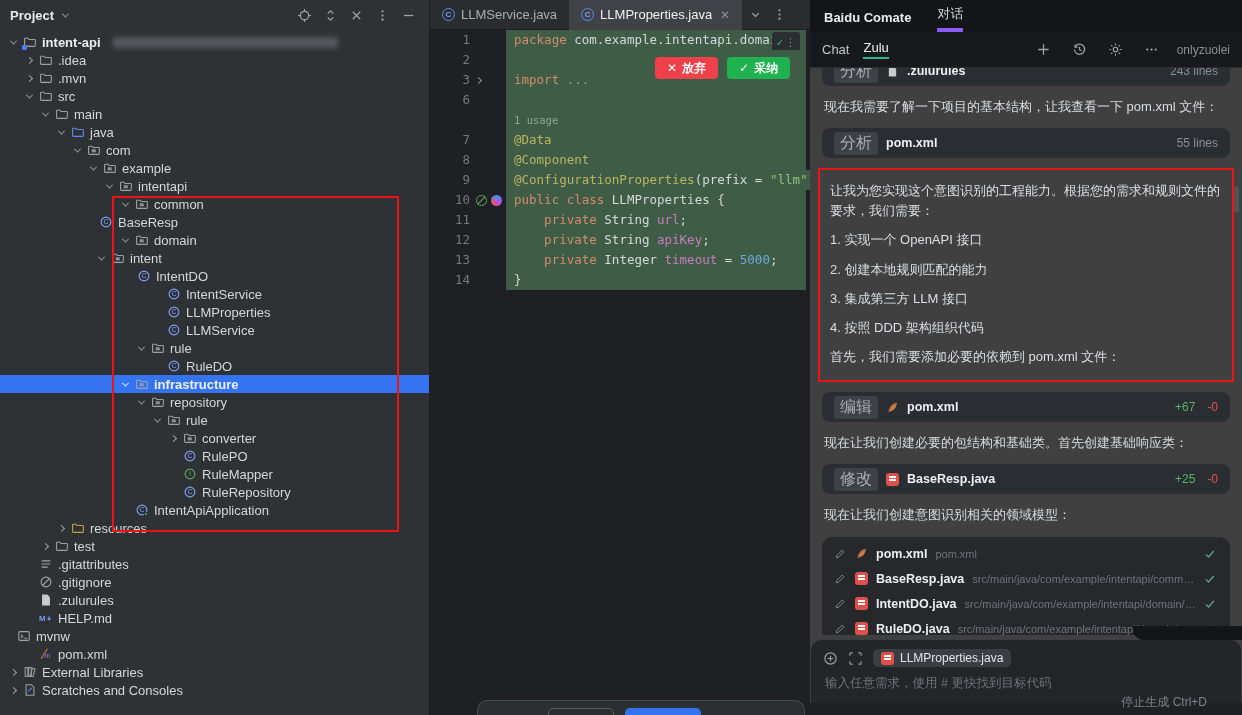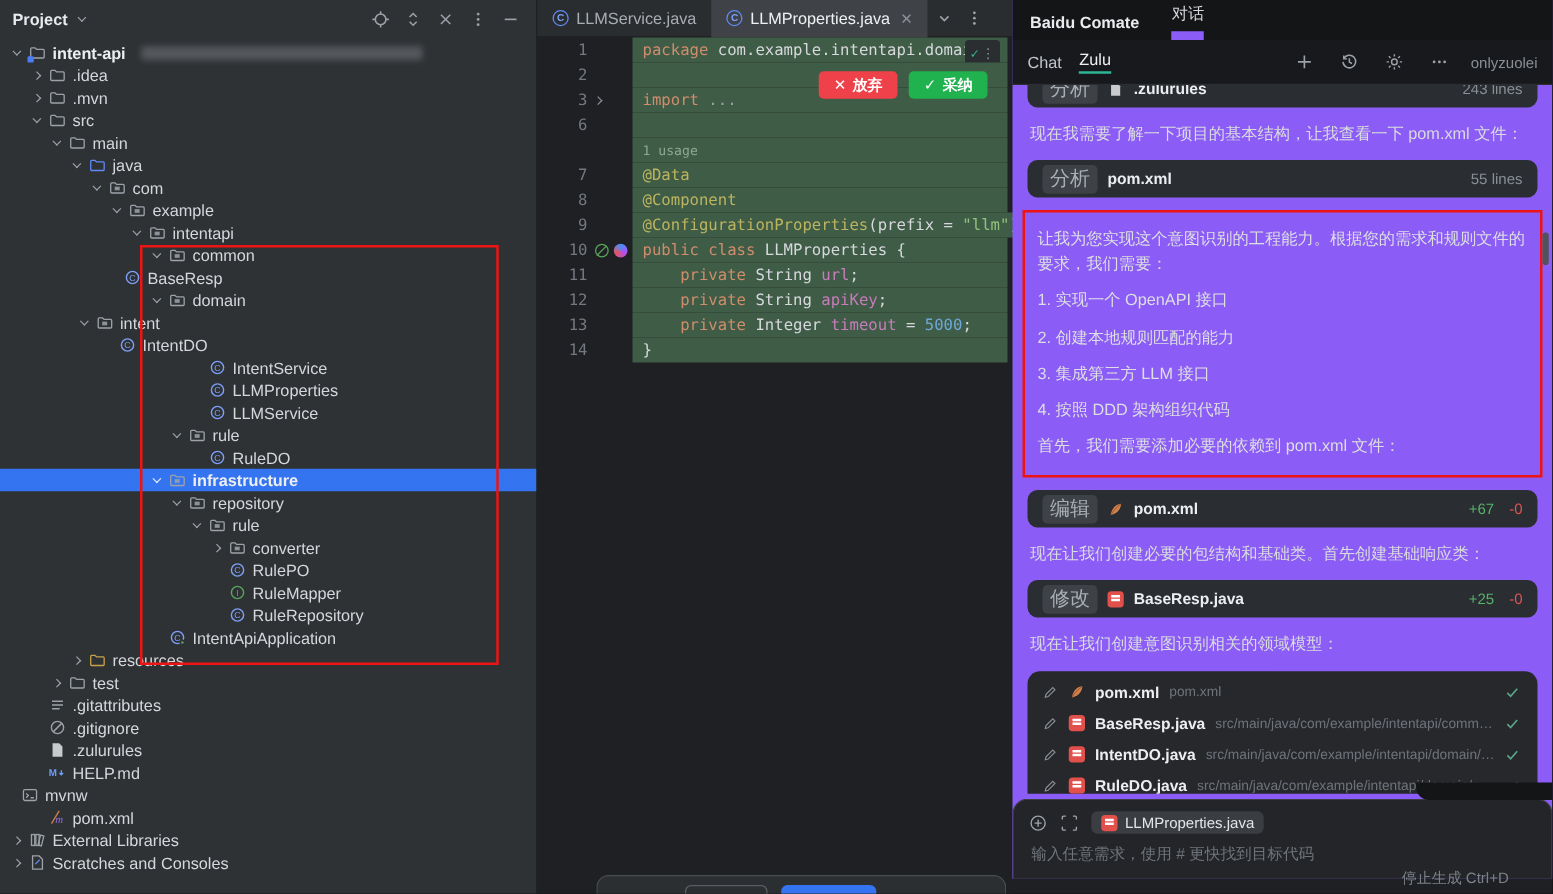--- a/index.html
+++ b/index.html
@@ -58,24 +58,24 @@
   .diffbtns{position:absolute;left:225px;top:57px;display:flex;gap:9px;z-index:6;}
   .dbtn{height:22px;border-radius:4px;display:flex;align-items:center;gap:5px;padding:0 12px;font-size:12px;font-weight:bold;color:#fff;}
   .dbtn.rej{background:#ef4149;}
   .dbtn.acc{background:#1fb24e;}
   .epopup{position:absolute;left:47px;top:700px;width:328px;height:16px;background:#2c2f32;border:1px solid #494c50;border-bottom:none;border-radius:10px 10px 0 0;overflow:hidden;}
   .epopup .pb{position:absolute;top:7px;height:22px;border-radius:5px;}
   .pb.ghost{left:70px;width:66px;border:1px solid #5a5e63;background:#2c2f32;}
   .pb.prime{left:147px;width:76px;background:#3574f0;}
 
   
-  .comate{position:absolute;left:810px;top:0;width:432px;height:703px;background:#8b5cf6;display:flex;flex-direction:column;}
+  .comate{position:absolute;left:810px;top:0;width:432px;height:703px;background:#404040;display:flex;flex-direction:column;}
   .cm-head{height:32px;background:#141517;display:flex;align-items:flex-end;gap:26px;padding:0 14px;flex:0 0 32px;}
   .cm-app{font-weight:bold;color:#e9ebee;padding-bottom:7px;}
-  .cm-tab{color:#d4d7db;padding-bottom:5px;border-bottom:7px solid #8b5cf6;}
+  .cm-tab{color:#d4d7db;padding-bottom:5px;border-bottom:4px solid #8b5cf6;}
   .cm-tools{height:36px;background:#18191c;border-bottom:1px solid #2b2e31;display:flex;align-items:center;padding:0 12px;gap:14px;flex:0 0 36px;}
   .cm-chat{color:#c2c6cc;}
   .cm-zulu{color:#eef0f2;position:relative;padding-bottom:2px;border-bottom:2px solid #2cb795;}
   .cm-sp{flex:1;}
   .cm-user{color:#8a8f96;font-size:12px;}
   .cm-body{flex:1;overflow:hidden;padding:0 12px;position:relative;}
   .msg{margin:11px 2px;line-height:1.55;color:#d9dbdf;}
   .mcard{height:30px;background:#2a2d31;border-radius:8px;display:flex;align-items:center;gap:8px;padding:0 12px;margin:10px 0;}
   .mcard.clip{margin-top:-12px;}
   .mbadge{background:#3e4247;color:#a9aeb5;font-size:16px;border-radius:4px;padding:1px 6px;}
@@ -282,33 +282,33 @@
             <i></i>
           </span>
           <span class="ticon" style="color: rgb(157, 162, 169);">
             <svg viewBox="0 0 16 16" fill="none" stroke="currentColor" stroke-width="1.2">
               <path d="M1.8 4.6c0-.5.4-.9.9-.9h3l1.4 1.5h6.1c.5 0 .9.4.9.9v6c0 .5-.4.9-.9.9H2.7c-.5 0-.9-.4-.9-.9z"></path>
               <rect x="5.4" y="7.2" width="4.6" height="3.4" fill="currentColor" stroke="none" opacity=".85"></rect>
             </svg>
           </span>
           <span class="tlabel">domain</span>
         </div>
-        <div class="trow" style="padding-left: 60px;">
+        <div class="trow" style="padding-left: 94px;">
           <span class="chev open">
             <i></i>
           </span>
           <span class="ticon" style="color: rgb(157, 162, 169);">
             <svg viewBox="0 0 16 16" fill="none" stroke="currentColor" stroke-width="1.2">
               <path d="M1.8 4.6c0-.5.4-.9.9-.9h3l1.4 1.5h6.1c.5 0 .9.4.9.9v6c0 .5-.4.9-.9.9H2.7c-.5 0-.9-.4-.9-.9z"></path>
               <rect x="5.4" y="7.2" width="4.6" height="3.4" fill="currentColor" stroke="none" opacity=".85"></rect>
             </svg>
           </span>
           <span class="tlabel">intent</span>
         </div>
-        <div class="trow" style="padding-left: 78px;">
+        <div class="trow" style="padding-left: 120px;">
           <span class="chev"></span>
           <span class="ticon" style="color: rgb(126, 160, 248);">
             <svg viewBox="0 0 16 16">
               <circle cx="8" cy="8" r="5.6" fill="none" stroke="currentColor" stroke-width="1.3"></circle>
               <text x="8" y="10.8" font-size="8" text-anchor="middle" fill="currentColor" font-family="Liberation Sans,sans-serif">C</text>
             </svg>
           </span>
           <span class="tlabel">IntentDO</span>
         </div>
         <div class="trow" style="padding-left: 150px;">

